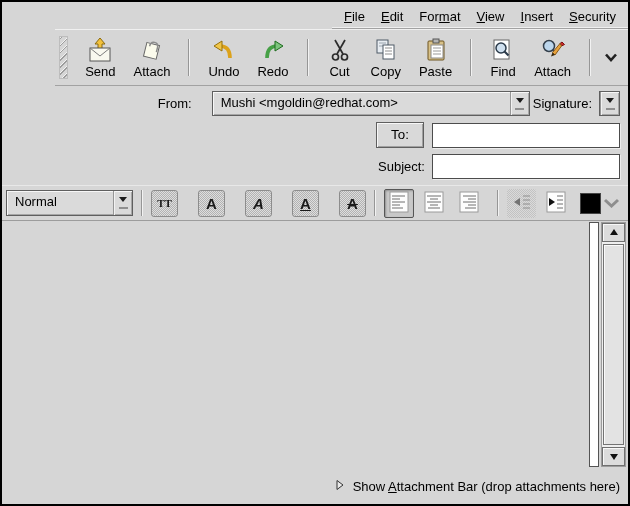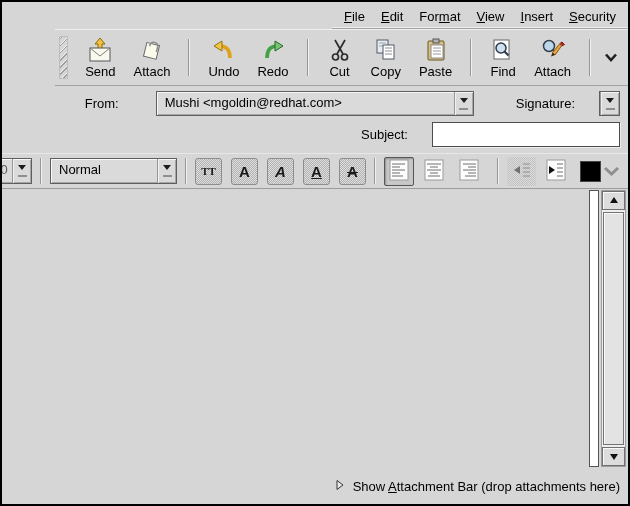--- a/index.html
+++ b/index.html
@@ -16,21 +16,21 @@
   .toolbar { display:flex; align-items:stretch; height:57px; padding:3px 6px 2px 4px; border-bottom:1px solid #a2a2a2; box-shadow: inset 0 1px 0 #f0f0f0; flex:0 0 auto; }
   .handle { width:9px; margin:4px 8px 4px 0; border:1px solid #bdbdbd;
     background: repeating-linear-gradient(135deg,#f2f2f2 0 1px,#9d9d9d 1px 2px,#d6d6d6 2px 5px); }
   .tbtn { display:flex; flex-direction:column; align-items:center; justify-content:flex-end; padding:2px 8px 3px 8px; border:1px solid transparent; border-radius:2px; }
   .ticon { height:27px; display:flex; align-items:center; justify-content:center; }
   .tlabel { line-height:15px; }
   .tsep { width:2px; margin:7px 9px; border-left:1px solid #969696; border-right:1px solid #f2f2f2; }
   .chev-main { margin-left:auto; align-self:center; padding:4px 4px; }
 
   
-  .hrow { display:flex; align-items:center; padding:3px 6px; flex:0 0 auto;gap:17px; }
+  .hrow { display:flex; align-items:center; padding:3px 6px; flex:0 0 auto; }
   .hlabel { white-space:nowrap; }
   .cell-l { width:54px; flex:0 0 auto; padding-left:4px; }
 
   .combo { display:flex; align-items:stretch; height:25px; background:#dadada;
     border:1px solid #5f5f5f; box-shadow: inset 1px 1px 0 #f7f7f7, inset -1px -1px 0 #a6a6a6; }
   .combo-text { flex:1; padding:0 8px; line-height:22px; overflow:hidden; white-space:nowrap; }
   .combo-btn { width:19px; flex:0 0 auto; display:flex; flex-direction:column; align-items:center; justify-content:center;
     border-left:1px solid #969696; box-shadow: inset 1px 0 0 #f2f2f2; }
   .combo-arr { width:0; height:0; border:4px solid transparent; border-top:5px solid #1c1c1c; margin-bottom:-2px; }
   .combo-bar { width:9px; height:2px; background:#8f8f8f; margin-top:3px; }
@@ -38,21 +38,21 @@
   .entry { height:25px; background:#fff; border:1px solid #4c4c4c; box-shadow:1px 1px 0 #ededed; padding:0 5px; font:13px "Liberation Sans",sans-serif; outline:none; }
   .to-btn { height:26px; width:48px; flex:0 0 auto; background:#d9d9d9; border:1px solid #5f5f5f;
     box-shadow: inset 1px 1px 0 #f7f7f7, inset -1px -1px 0 #a0a0a0; text-align:center; line-height:24px; }
 
   
   .fmtbar { display:flex; align-items:center; height:36px; padding:4px 6px 4px 6px; border-top:1px solid #e8e8e8; border-bottom:1px solid #9c9c9c; flex:0 0 auto; }
   .combo.sz { width:47px; height:26px; }
   .combo.sz .combo-text { padding:0 0 0 7px; color:#5f5f5f; }
   .combo.para { width:127px; height:26px; }
   .fsep { width:2px; height:26px; margin:0 8px; border-left:1px solid #969696; border-right:1px solid #f2f2f2; }
-  .fbtn { width:27px; height:27px; margin-right:9px; display:flex; align-items:center; justify-content:center;
+  .fbtn { width:27px; height:27px; margin-right:20px; display:flex; align-items:center; justify-content:center;
     border:1px solid #8d8d8d; border-radius:3px; background:#d6d6d6; }
   .checker { background-image: conic-gradient(#dedede 25%, #b2b2b2 0 50%, #dedede 0 75%, #b2b2b2 0); background-size:2px 2px; }
   .glyph { font-weight:bold; font-size:15px; line-height:1; color:#1a1a1a; }
   .glyph.tt { font-family:"Liberation Serif",serif; font-size:11px; letter-spacing:0; }
   .glyph.i { font-style:italic; }
   .glyph.un { text-decoration:underline; }
   .glyph.st { text-decoration:line-through; }
   .abtn { width:30px; height:29px; margin-right:5px; display:flex; align-items:center; justify-content:center; border:1px solid transparent; border-radius:2px; }
   .abtn.pressed { border:1px solid #565656; background:#c8c8c8; box-shadow: inset 1px 1px 2px rgba(0,0,0,.28); }
   .dis { opacity:.55; }
@@ -215,29 +215,33 @@
 
   <div class="hrow" style="padding-top:5px;">
     <span class="hlabel cell-l">From:</span>
     <div class="combo" style="width:318px; margin-left:4px;">
       <span class="combo-text">Mushi &lt;mgoldin@redhat.com&gt;</span>
       <span class="combo-btn">
           <span class="combo-arr"></span>
           <span class="combo-bar"></span>
         </span>
     </div>
-    <span class="hlabel" style="margin-left:25px;">Signature:</span>
+    <span class="hlabel" style="margin-left:3px;">Signature:</span>
     <div class="combo" style="flex:1; margin-left:7px; margin-right:2px;">
       <span class="combo-btn">
           <span class="combo-arr"></span>
           <span class="combo-bar"></span>
         </span>
     </div>
   </div>
 
+  <div class="hrow">
+    <button class="to-btn"><span>To:</span></button>
+    <input class="entry" style="flex: 1 1 0%; margin-left: 8px; margin-right: 2px;" value="">
+  </div>
 
   <div class="hrow" style="padding-bottom:6px;">
     <span class="hlabel cell-l">Subject:</span>
     <input class="entry" style="flex: 1 1 0%; margin-left: 4px; margin-right: 2px;" value="">
   </div>
 
   <div class="fmtbar">
     <div class="combo sz">
       <span class="combo-text">+0</span>
       <span class="combo-btn">

